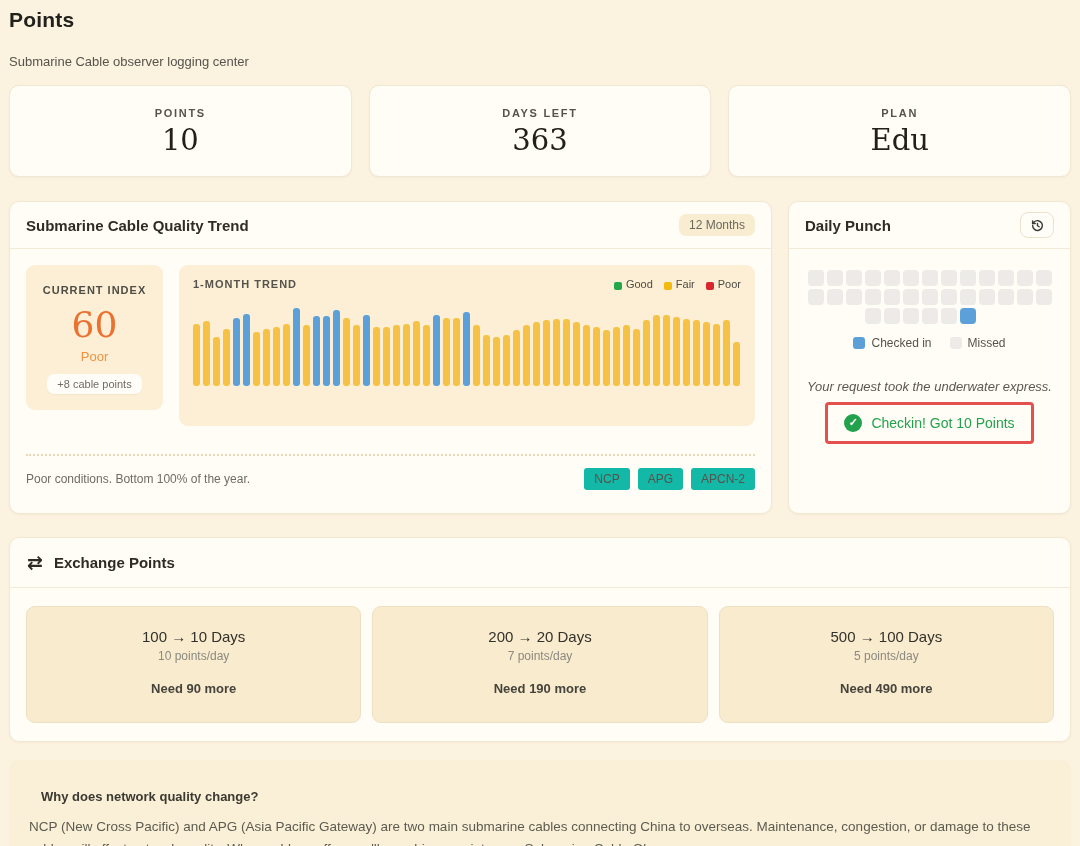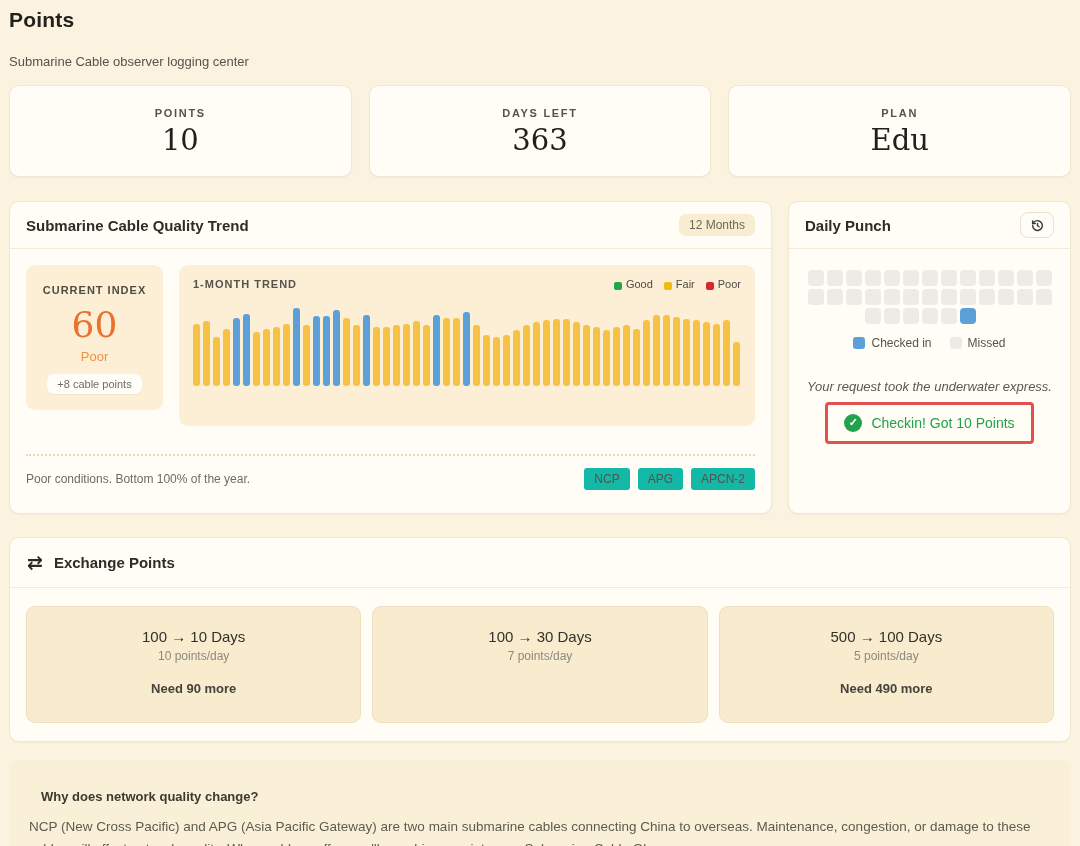--- a/index.html
+++ b/index.html
@@ -314,22 +314,23 @@
       <span class="exchange-icon">⇄</span>
       <span class="card-title">Exchange Points</span>
     </div>
     <div class="offers" id="offers">
         <div class="offer">
           <div class="offer-title">100 → 10 Days</div>
           <div class="offer-rate">10 points/day</div>
           <div class="offer-need">Need 90 more</div>
         </div>
         <div class="offer">
-          <div class="offer-title">100 → 30 Days</div>
+          <div class="offer-title">200 → 20 Days</div>
           <div class="offer-rate">7 points/day</div>
+          <div class="offer-need">Need 190 more</div>
         </div>
         <div class="offer">
           <div class="offer-title">500 → 100 Days</div>
           <div class="offer-rate">5 points/day</div>
           <div class="offer-need">Need 490 more</div>
         </div>
       </div>
   </section>
 
   <section class="info-card">

